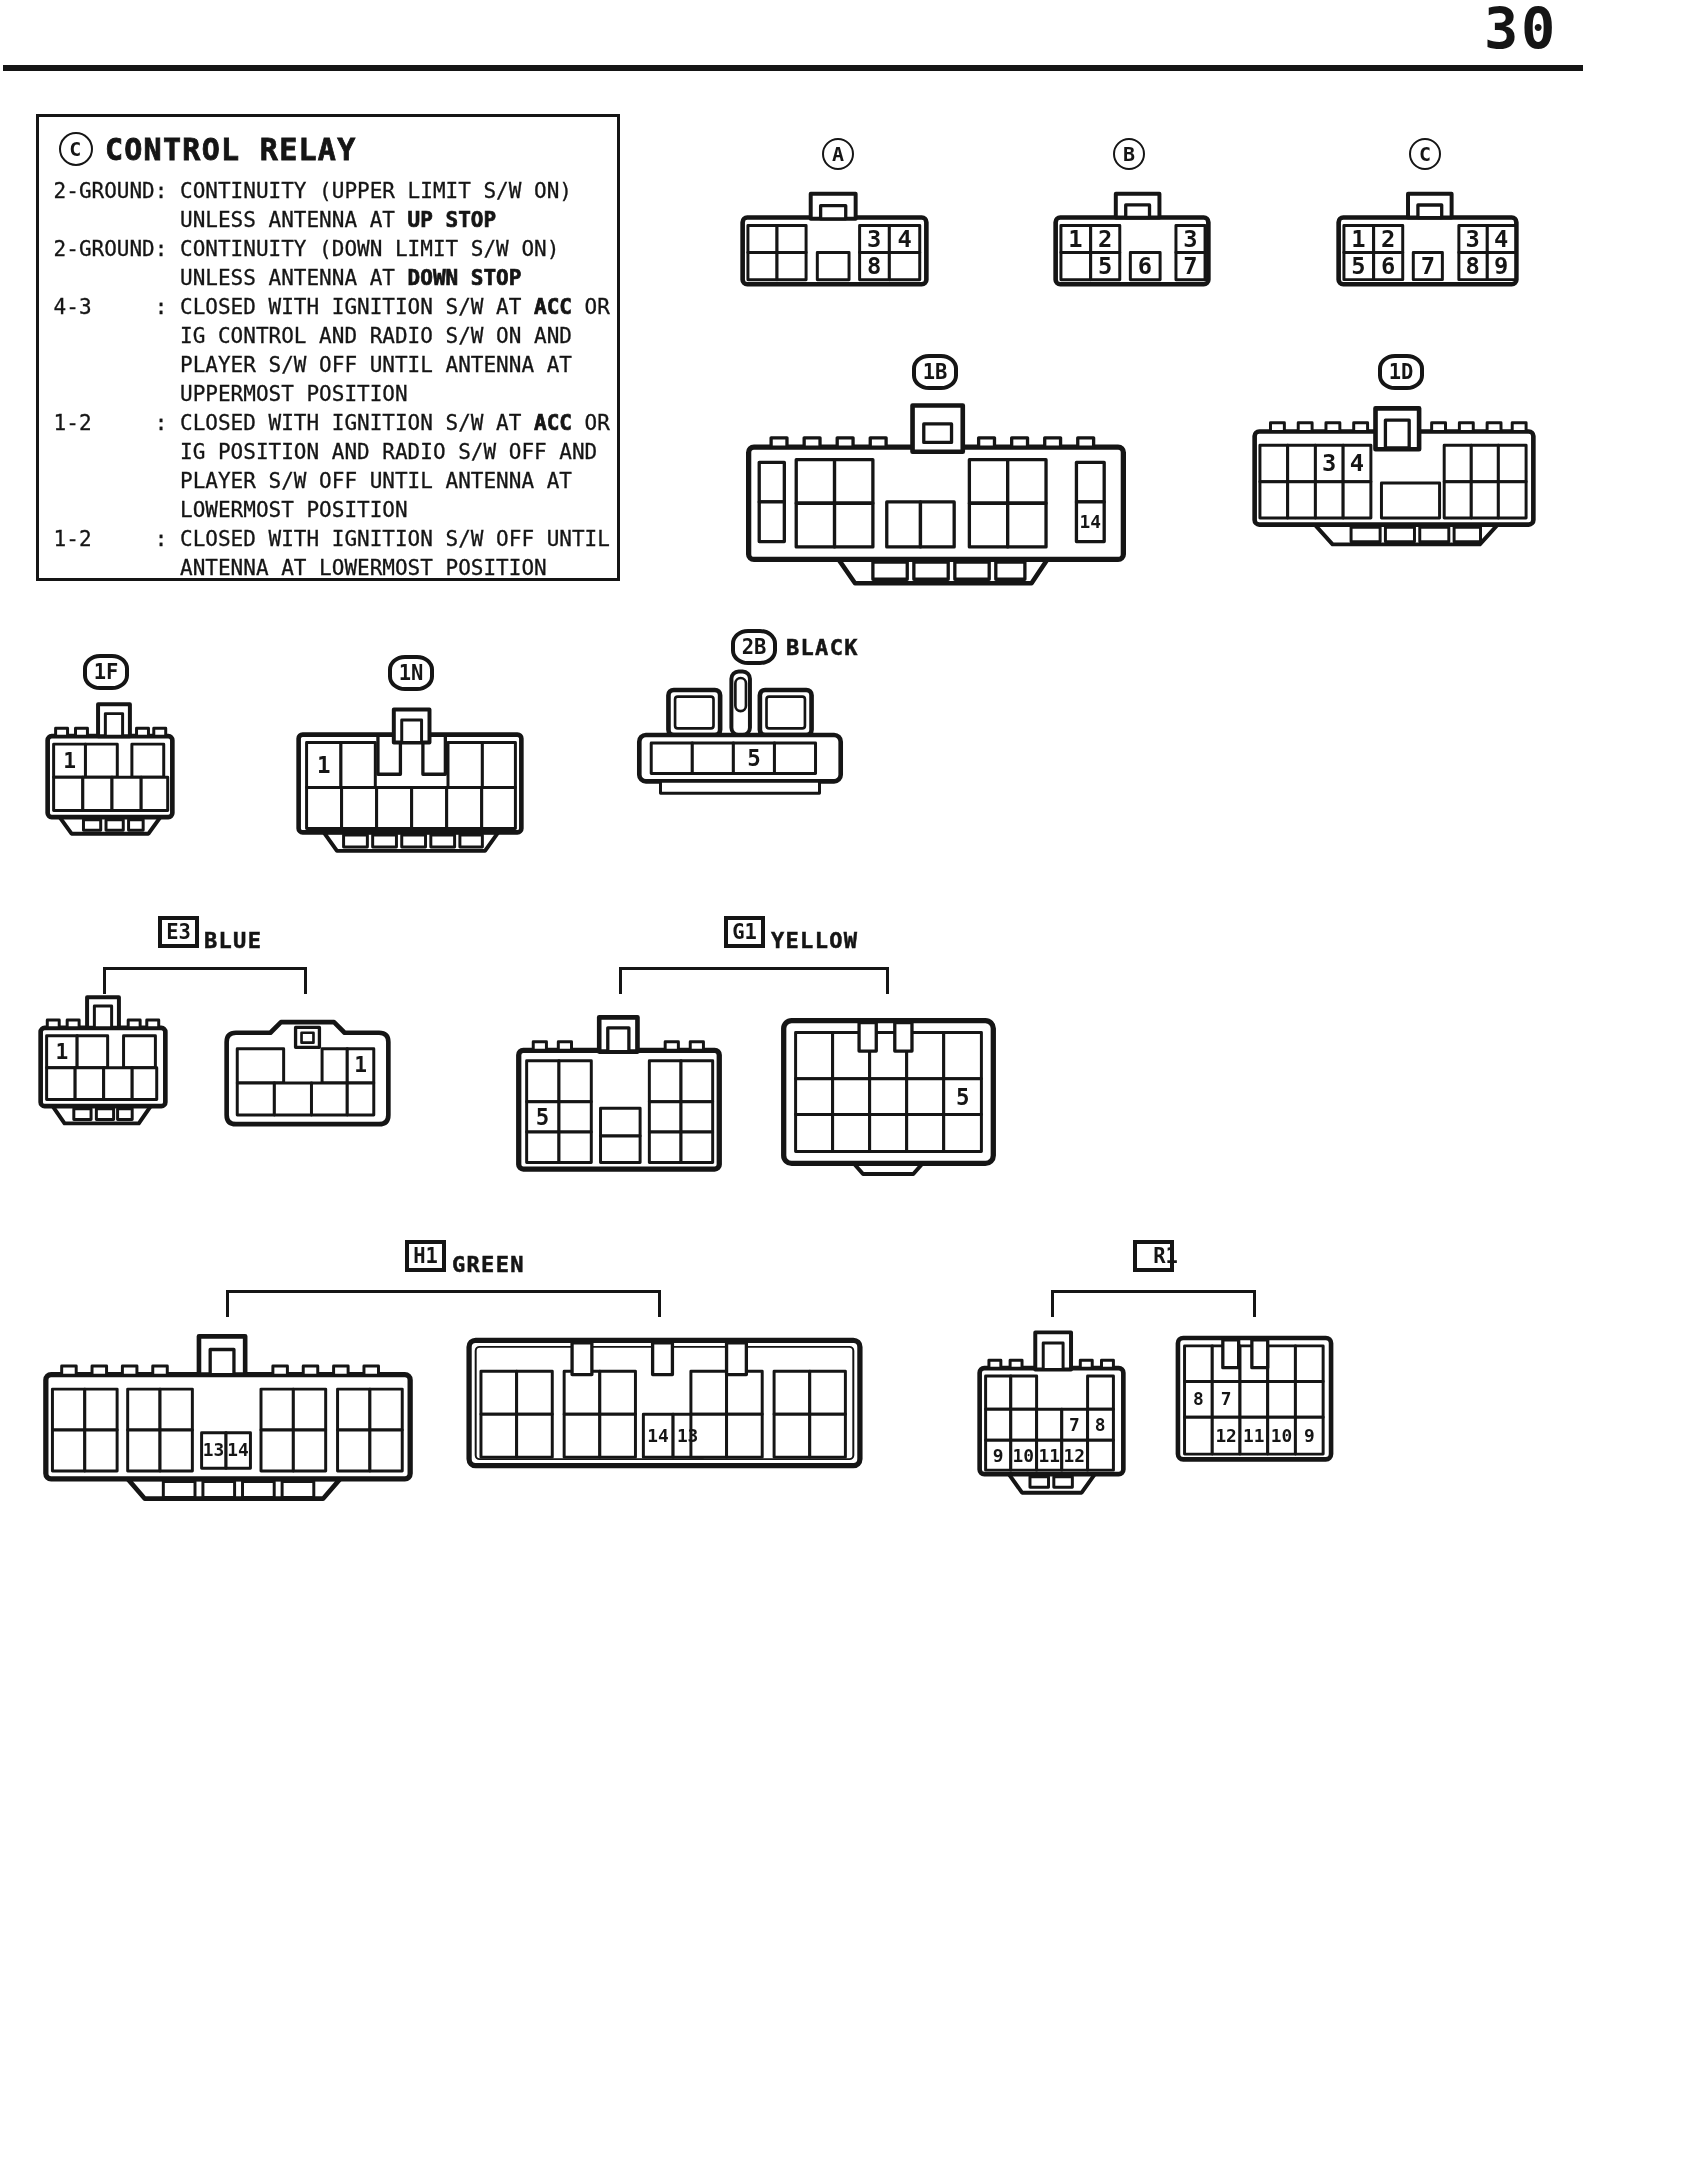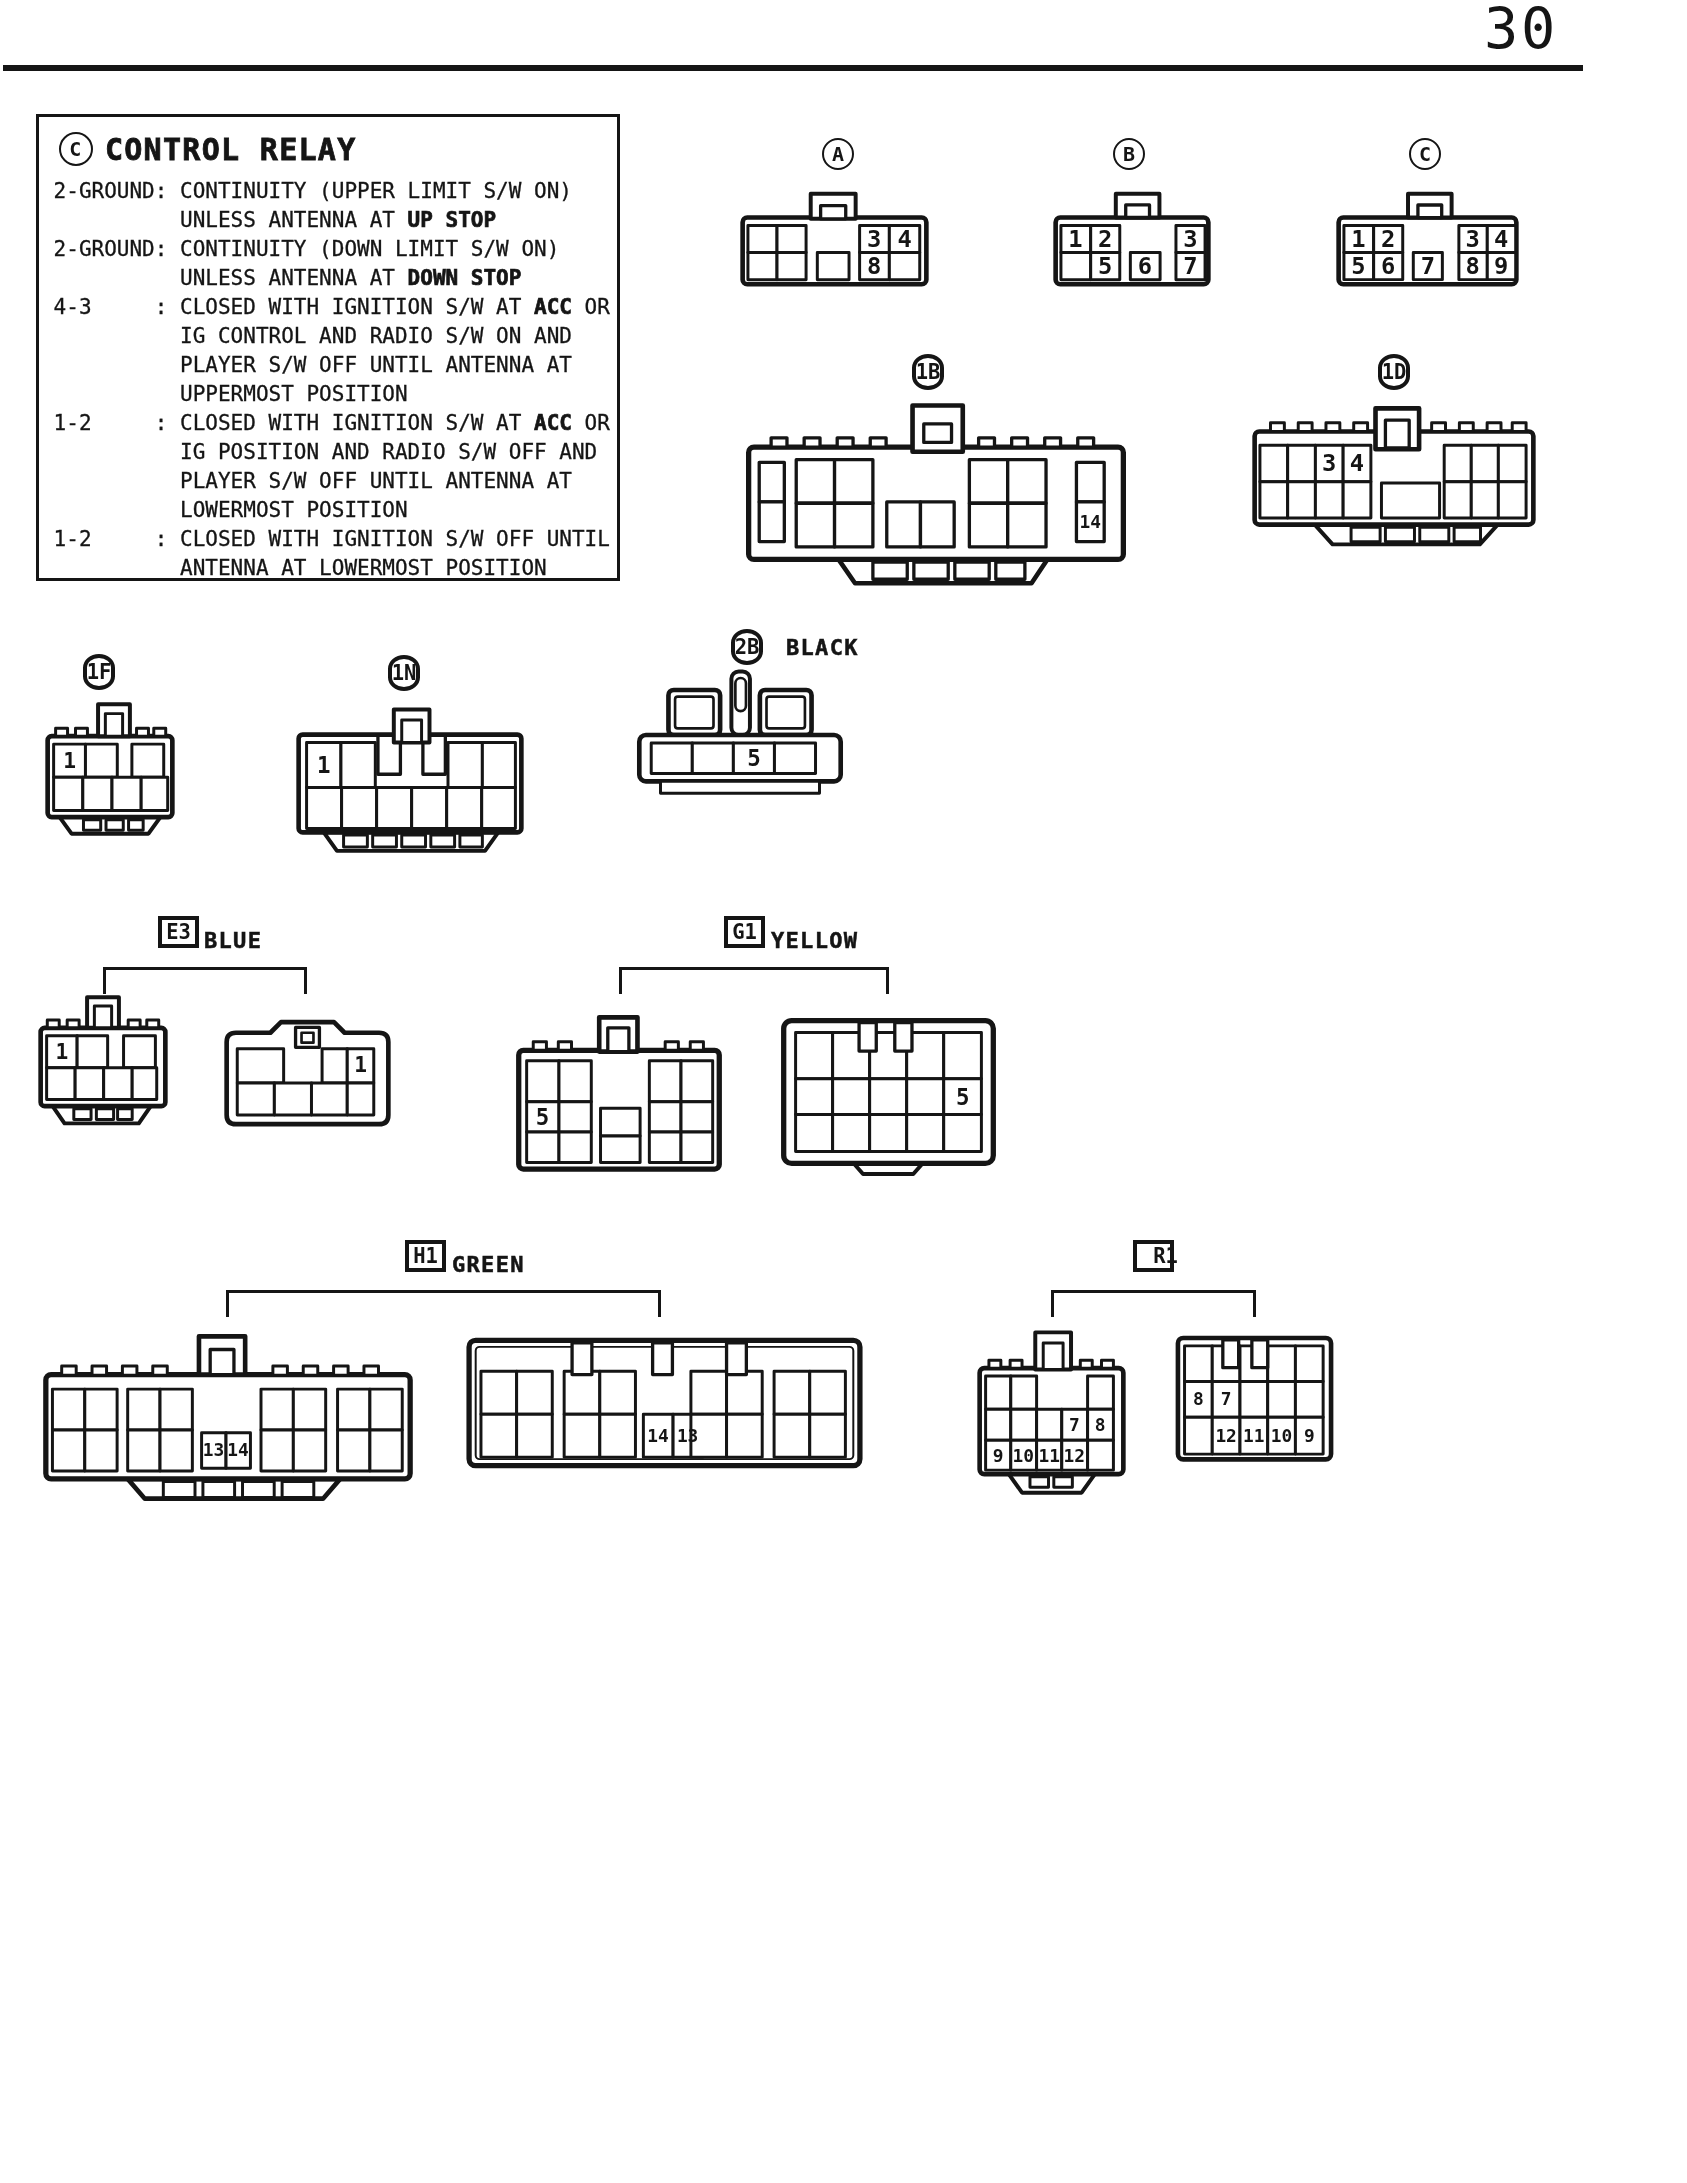--- a/index.html
+++ b/index.html
@@ -1,36 +1,36 @@
 <!DOCTYPE html>
 <html style="font-size:10.6px"><head>
 <meta charset="utf-8">
 <style>
   html,body{margin:0;padding:0;background:#e8e8e8;}
   .page{position:relative;width:1688px;height:2183px;background:#ffffff;
         font-family:"DejaVu Sans Mono",monospace;color:#151515;overflow:hidden;}
   .abs{position:absolute;}
   
-  .page-number{font-size:57px;font-weight:normal;letter-spacing:2.6px;line-height:1;}
+  .page-number{font-size:57px;font-weight:bold;letter-spacing:2.6px;line-height:1;}
   .header-rule{background:#151515;height:6px;}
   
   .relay-box{border:3.3px solid #151515;box-sizing:border-box;padding:12px 13.2px 6.6px 14.6px;}
   .relay-title{display:flex;align-items:center;font-weight:bold;font-size:30px;
                letter-spacing:1.3px;margin:2.6px 0 10.6px 5.3px;-webkit-text-stroke:0.8px #151515;}
   .circle-c{display:inline-flex;align-items:center;justify-content:center;flex:0 0 auto;
             width:30px;height:30px;border:2.6px solid #151515;border-radius:50%;
             font-size:20px;font-weight:bold;margin-right:12px;-webkit-text-stroke:0 transparent;}
   .rb-line{white-space:pre;font-size:21px;line-height:29px;-webkit-text-stroke:0.3px #151515;}
   .rb-line b{font-weight:bold;-webkit-text-stroke:0.7px #151515;}
   
   .lbl-circle{display:flex;align-items:center;justify-content:center;box-sizing:border-box;
               border:2.6px solid #151515;border-radius:50%;width:32px;height:32px;
               font-size:20px;font-weight:bold;}
   .lbl-oval{display:flex;align-items:center;justify-content:center;box-sizing:border-box;
-            border:4px solid #151515;border-radius:17px/14.6px;width:32px;height:36px;
+            border:4px solid #151515;border-radius:17px/14.6px;width:46px;height:36px;
             font-size:20.5px;font-weight:bold;}
   .lbl-box{display:flex;align-items:center;justify-content:center;box-sizing:border-box;
            border:4px solid #151515;width:41px;height:32px;font-size:20.5px;font-weight:bold;}
   .color-word{font-size:22px;font-weight:bold;letter-spacing:1.3px;-webkit-text-stroke:0.5px #151515;}
   
   .bracket{box-sizing:border-box;border-top:3.3px solid #151515;border-left:3.3px solid #151515;
            border-right:3.3px solid #151515;}
   
   svg.conn{position:absolute;overflow:visible;}
   svg.conn rect, svg.conn path{fill:#ffffff;stroke:#151515;stroke-linejoin:round;}

